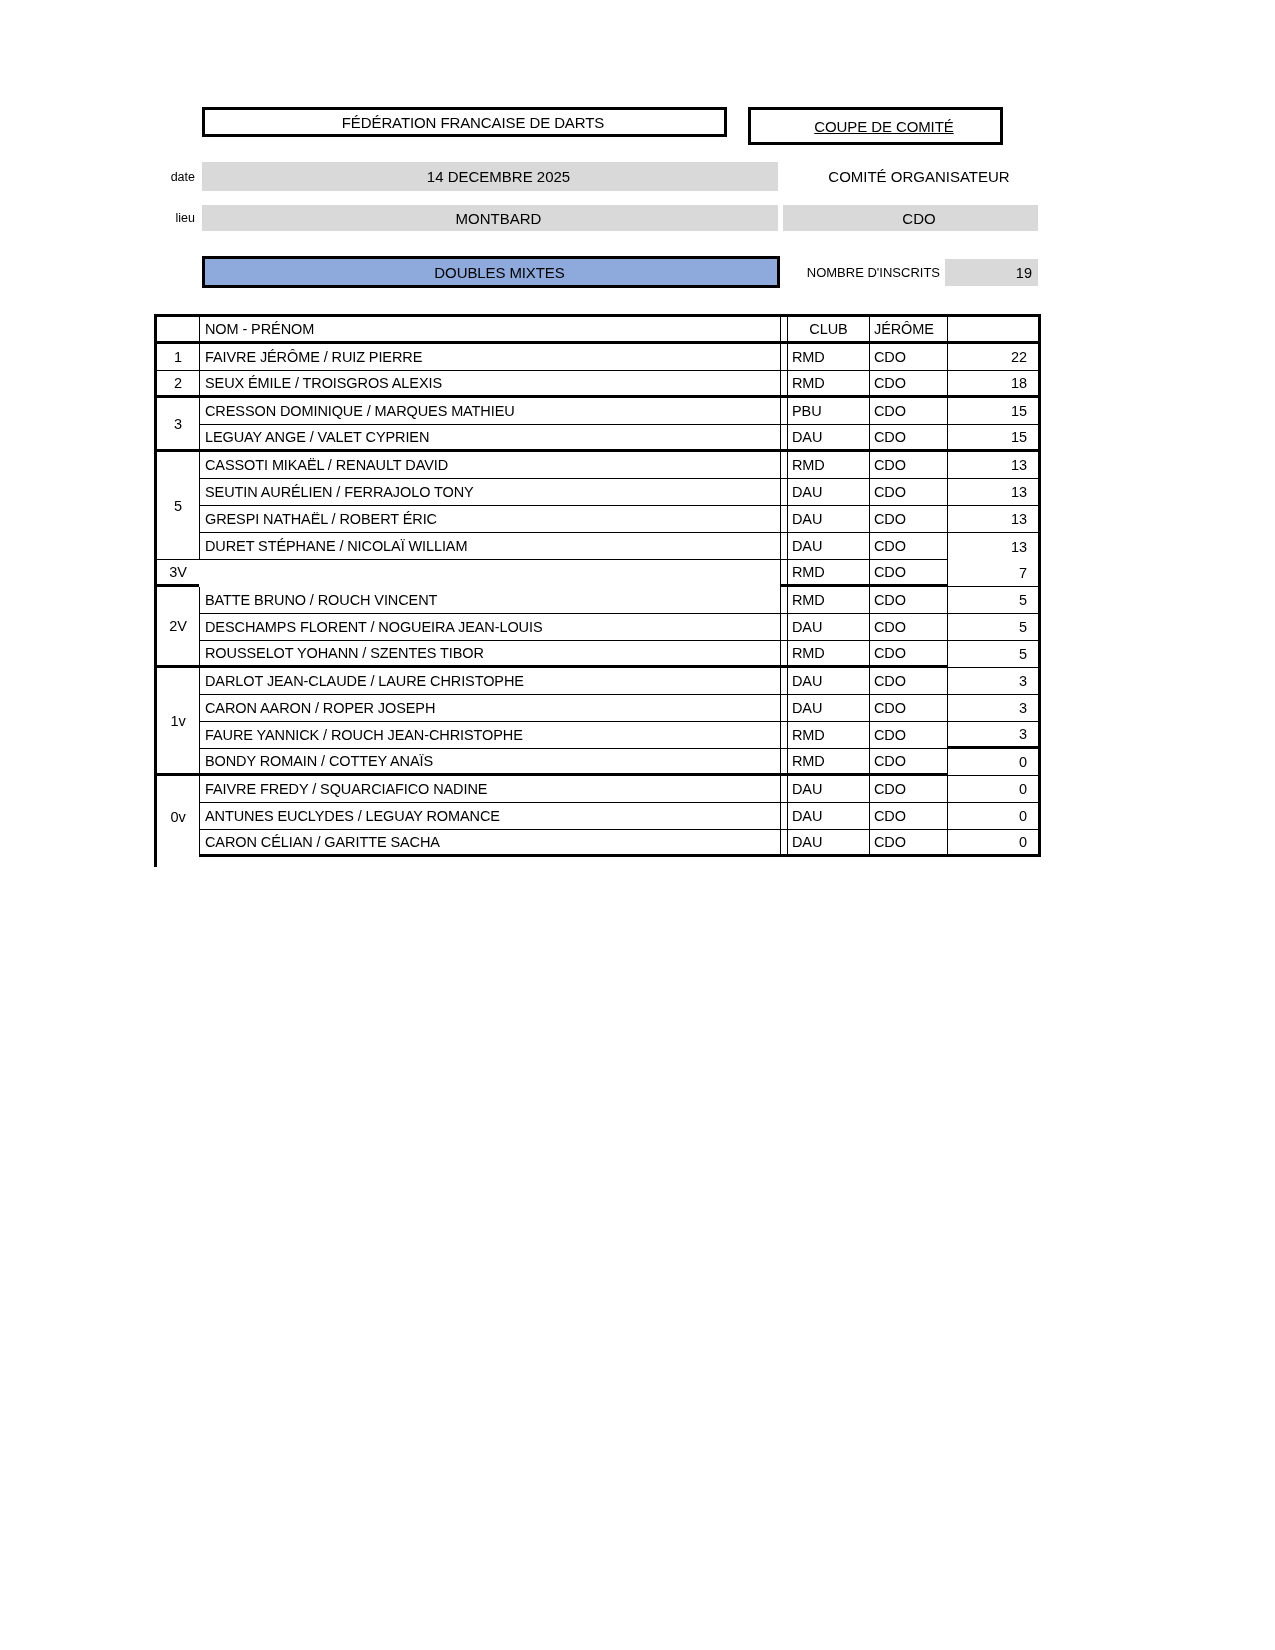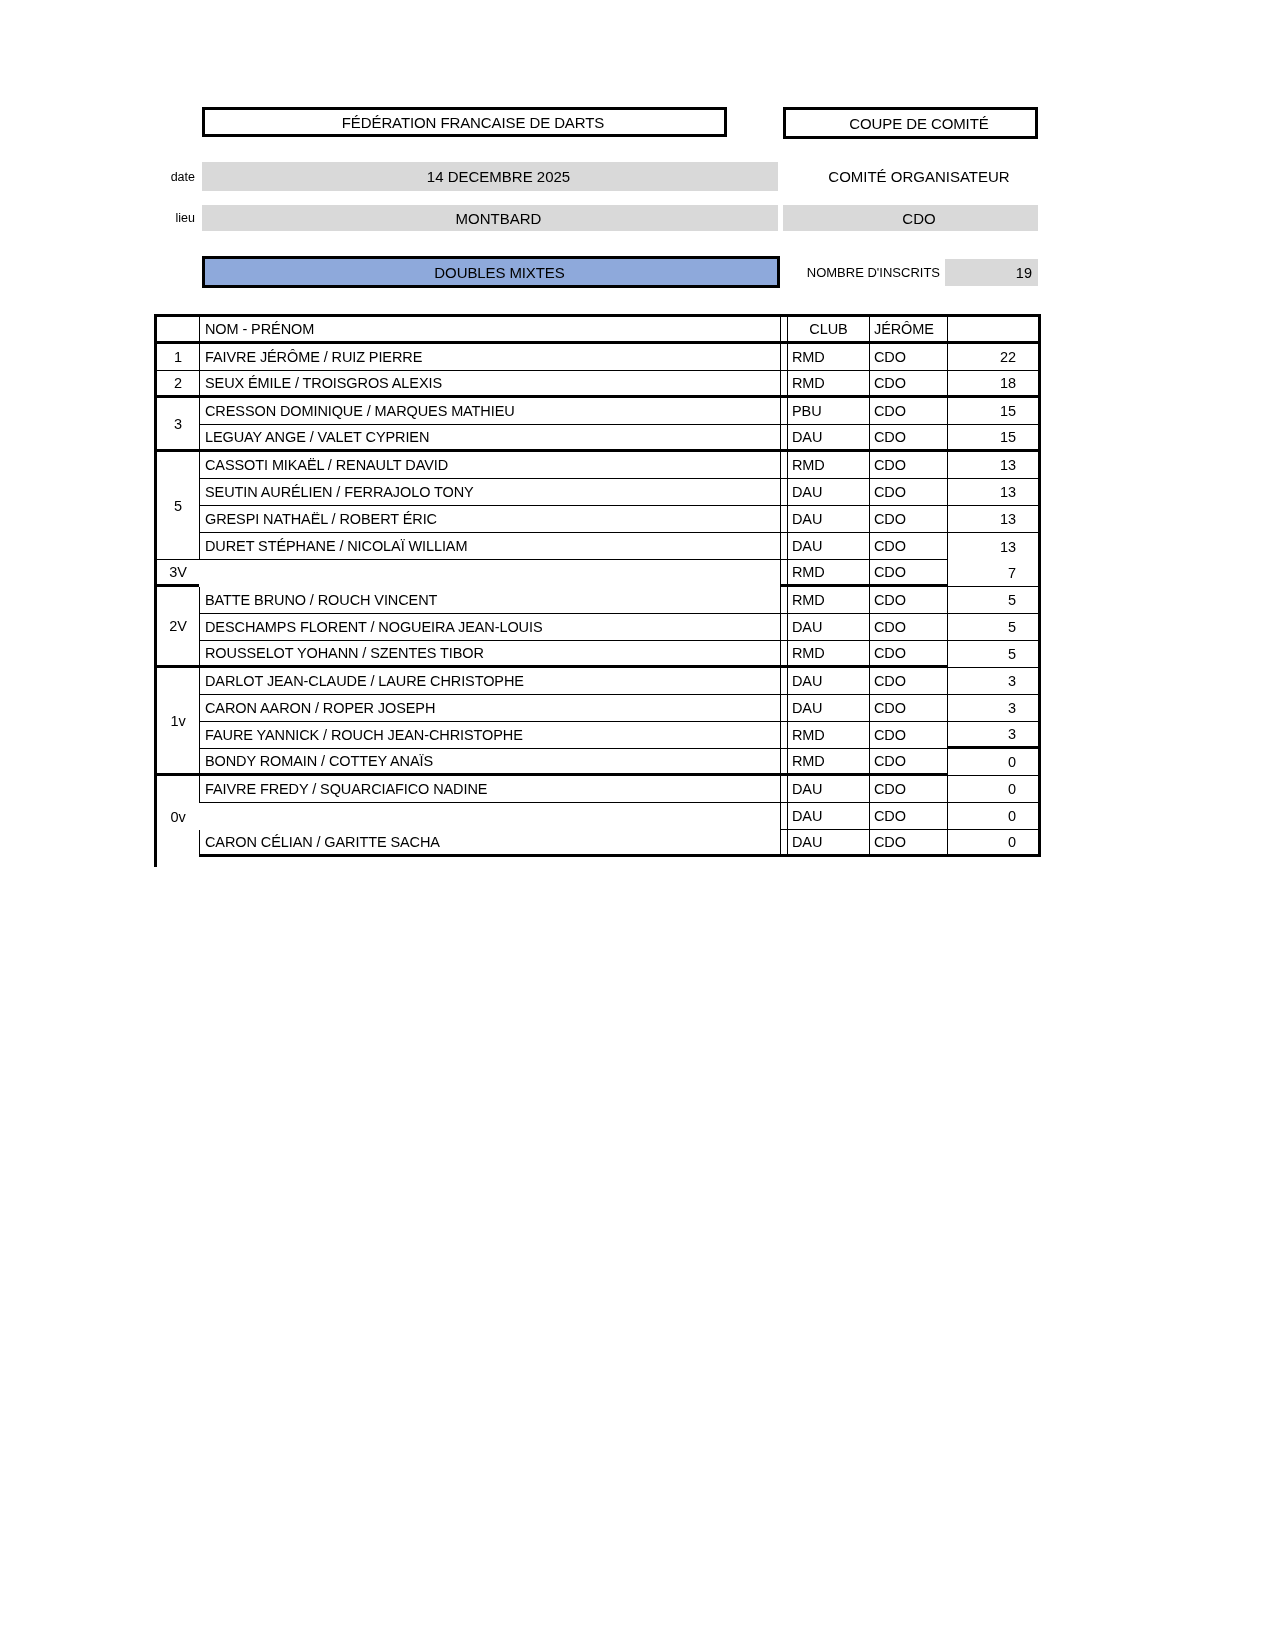--- a/index.html
+++ b/index.html
@@ -21,35 +21,35 @@
     grid-auto-rows:27px;
     border:3px solid #000;border-bottom:none;
     background:#fff;
   }
   .cell{display:flex;align-items:center;font-size:14.5px;letter-spacing:-0.1px;overflow:hidden;white-space:nowrap;box-sizing:border-box;}
   .rank{justify-content:center;grid-column:1;}
   .name{border-left:1px solid #000;padding-left:5px;grid-column:2;}
   .gap{border-left:1px solid #000;grid-column:3;}
   .club{border-left:1px solid #000;padding-left:4px;grid-column:4;}
   .comite{border-left:1px solid #000;padding-left:4px;grid-column:5;}
-  .points{border-left:1px solid #000;justify-content:flex-end;padding-right:22px;grid-column:6;}
+  .points{border-left:1px solid #000;justify-content:flex-end;padding-right:11px;grid-column:6;}
   .hdr-club{justify-content:center;padding-left:0;}
   .bb-thin{border-bottom:1px solid #000;}
   .bb-thick{border-bottom:3px solid #000;}
   .bb-none{border-bottom:none;}
   .hb{border-bottom:3px solid #000;}
 </style>
 </head>
 <body>
 
 <div class="abs titlebox flexc" style="left:202px;top:107px;width:525px;height:30px;">
   <span>FÉDÉRATION FRANCAISE DE DARTS</span>
 </div>
 
-<div class="abs titlebox flexc" style="left:783px;top:107px;width:255px;height:32px;">
+<div class="abs titlebox flexc" style="left:748px;top:107px;width:255px;height:38px;text-decoration:underline;">
   <span>COUPE DE COMITÉ</span>
 </div>
 
 <div class="abs smalllabel" style="left:120px;top:162px;width:75px;height:29px;">date</div>
 
 <div class="abs graybar flexc" style="left:202px;top:162px;width:576px;height:29px;">
   <span>14 DECEMBRE 2025</span>
 </div>
 
 <div class="abs flexc" style="left:783px;top:162px;width:255px;height:29px;font-size:15px;">COMITÉ ORGANISATEUR</div>
@@ -160,20 +160,21 @@
     <div class="cell name bb-thick" style="grid-row: 17;">BONDY ROMAIN / COTTEY ANAÏS</div>
     <div class="cell gap bb-thick" style="grid-row: 17;"></div>
     <div class="cell club bb-thick" style="grid-row: 17;">RMD</div>
     <div class="cell comite bb-thick" style="grid-row: 17;">CDO</div>
     <div class="cell points bb-thin" style="grid-row: 17;">0</div>
     <div class="cell name bb-thin" style="grid-row: 18;">FAIVRE FREDY / SQUARCIAFICO NADINE</div>
     <div class="cell gap bb-thin" style="grid-row: 18;"></div>
     <div class="cell club bb-thin" style="grid-row: 18;">DAU</div>
     <div class="cell comite bb-thin" style="grid-row: 18;">CDO</div>
     <div class="cell points bb-thin" style="grid-row: 18;">0</div>
+    <div class="cell name bb-thin" style="grid-row: 19;">ANTUNES EUCLYDES / LEGUAY ROMANCE</div>
     <div class="cell gap bb-thin" style="grid-row: 19;"></div>
     <div class="cell club bb-thin" style="grid-row: 19;">DAU</div>
     <div class="cell comite bb-thin" style="grid-row: 19;">CDO</div>
     <div class="cell points bb-thin" style="grid-row: 19;">0</div>
     <div class="cell name bb-thick" style="grid-row: 20;">CARON CÉLIAN / GARITTE SACHA</div>
     <div class="cell gap bb-thick" style="grid-row: 20;"></div>
     <div class="cell club bb-thick" style="grid-row: 20;">DAU</div>
     <div class="cell comite bb-thick" style="grid-row: 20;">CDO</div>
     <div class="cell points bb-thick" style="grid-row: 20;">0</div>
     <div class="cell rank bb-thin" style="grid-row: 2 / span 1;">1</div>

